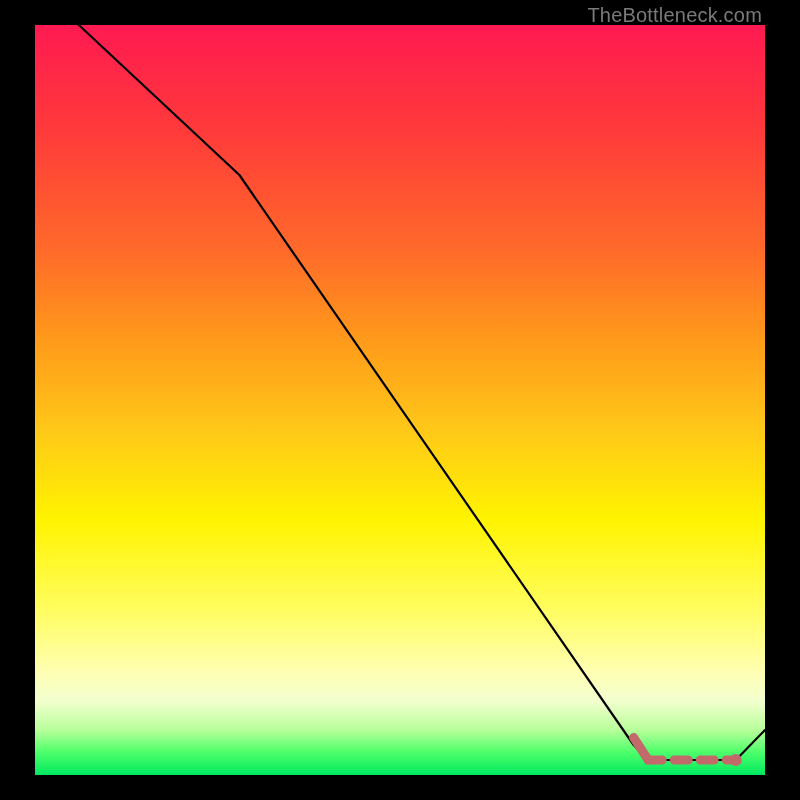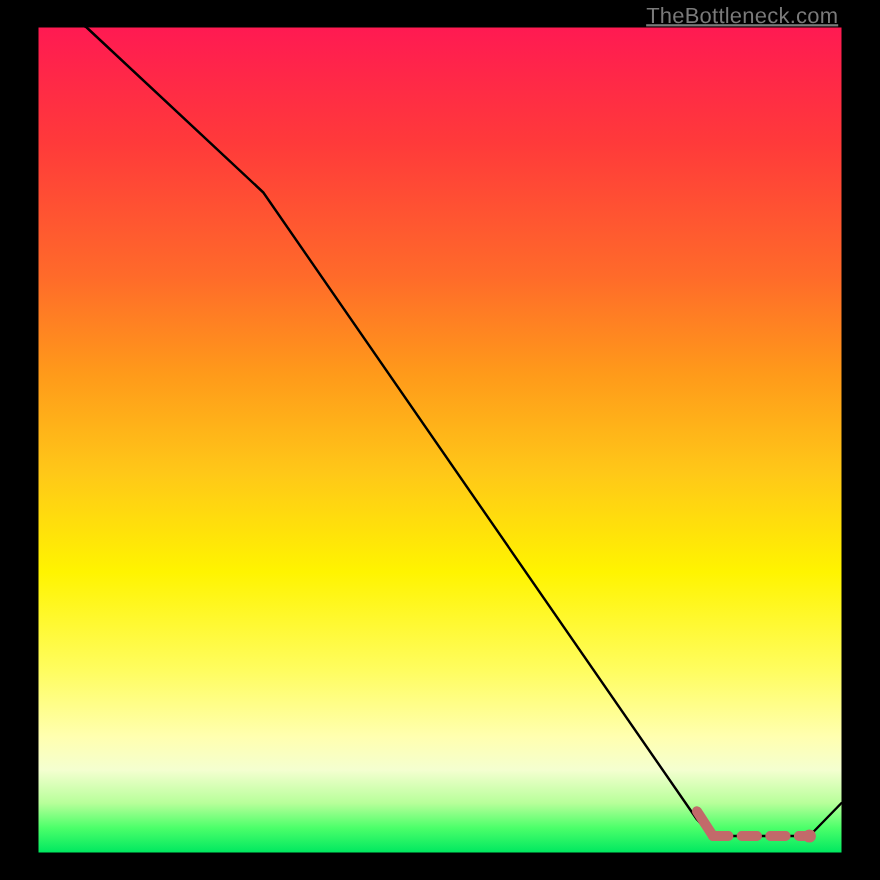--- a/index.html
+++ b/index.html
@@ -43,21 +43,20 @@
     );
   }
   .watermark {
     position: absolute;
     top: 4px;
     right: 38px;
     color: #7a7a7a;
     font-size: 20px;
     letter-spacing: 0.2px;
     user-select: none;
-    text-decoration: underline;
   }
   svg.overlay {
     position: absolute;
     left: 35px;
     top: 25px;
     width: 730px;
     height: 750px;
     overflow: visible;
   }
 </style>

